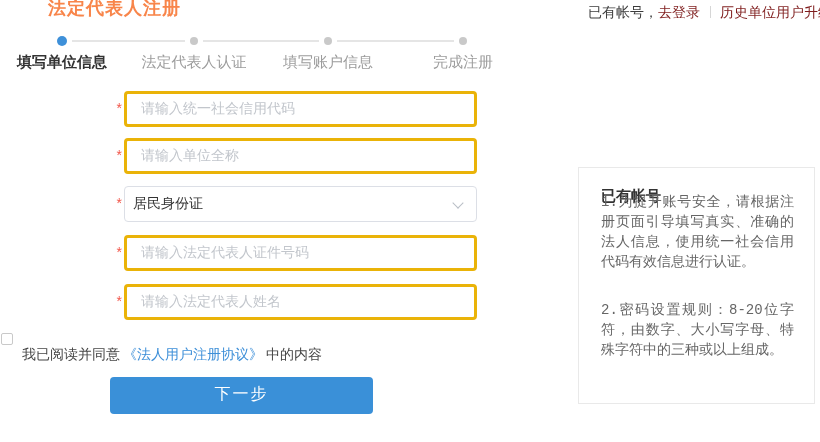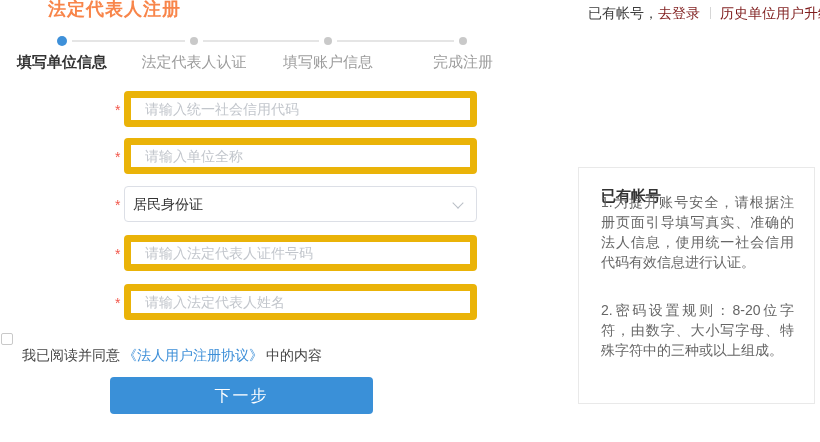--- a/index.html
+++ b/index.html
@@ -1,19 +1,19 @@
 <!DOCTYPE html>
 <html><head>
 <meta charset="utf-8">
 <style>
   * { margin:0; padding:0; box-sizing:border-box; }
   html,body { background:#fff; }
   .screen {
     position:relative; width:820px; height:442px; background:#ffffff;
-    font-family:Liberation Sans, sans-serif; overflow:hidden;
+    font-family:Liberation Mono, monospace; overflow:hidden;
   }
 
   
   .page-title {
     position:absolute; left:48px; top:-2px; font-size:18px; line-height:22px;
     font-weight:bold; color:#f8854a; letter-spacing:1px; white-space:nowrap;
   }
 
   .dot { position:absolute; border-radius:50%; }
   .dot.active { width:10px; height:10px; top:36px; background:#3e90d9; }
@@ -22,21 +22,21 @@
   .step-label {
     position:absolute; top:53px; width:160px; text-align:center;
     font-size:15px; color:#9c9c9c; white-space:nowrap;
   }
   .step-label.active { color:#333; font-weight:bold; }
 
   .frow { position:absolute; left:0; height:36px; width:480px; }
   .req { position:absolute; left:115px; top:1px; line-height:36px; font-size:14px; color:#f2564a; }
   .finput {
     position:absolute; left:124px; top:0; width:353px; height:36px;
-    border:7px solid #eab308; border-radius:4px; background:#fff;
+    border:3px solid #eab308; border-radius:4px; background:#fff;
     padding:0 14px; font-size:14px; color:#333; outline:none;
     font-family:inherit;
   }
   .finput::placeholder { color:#c2c6cc; }
   .fselect {
     position:absolute; left:124px; top:0; width:353px; height:36px;
     border:1px solid #dcdfe6; border-radius:4px; background:#fff;
     padding:0 8px; font-size:14px; color:#333; line-height:34px; cursor:pointer;
   }
   .chevron {

